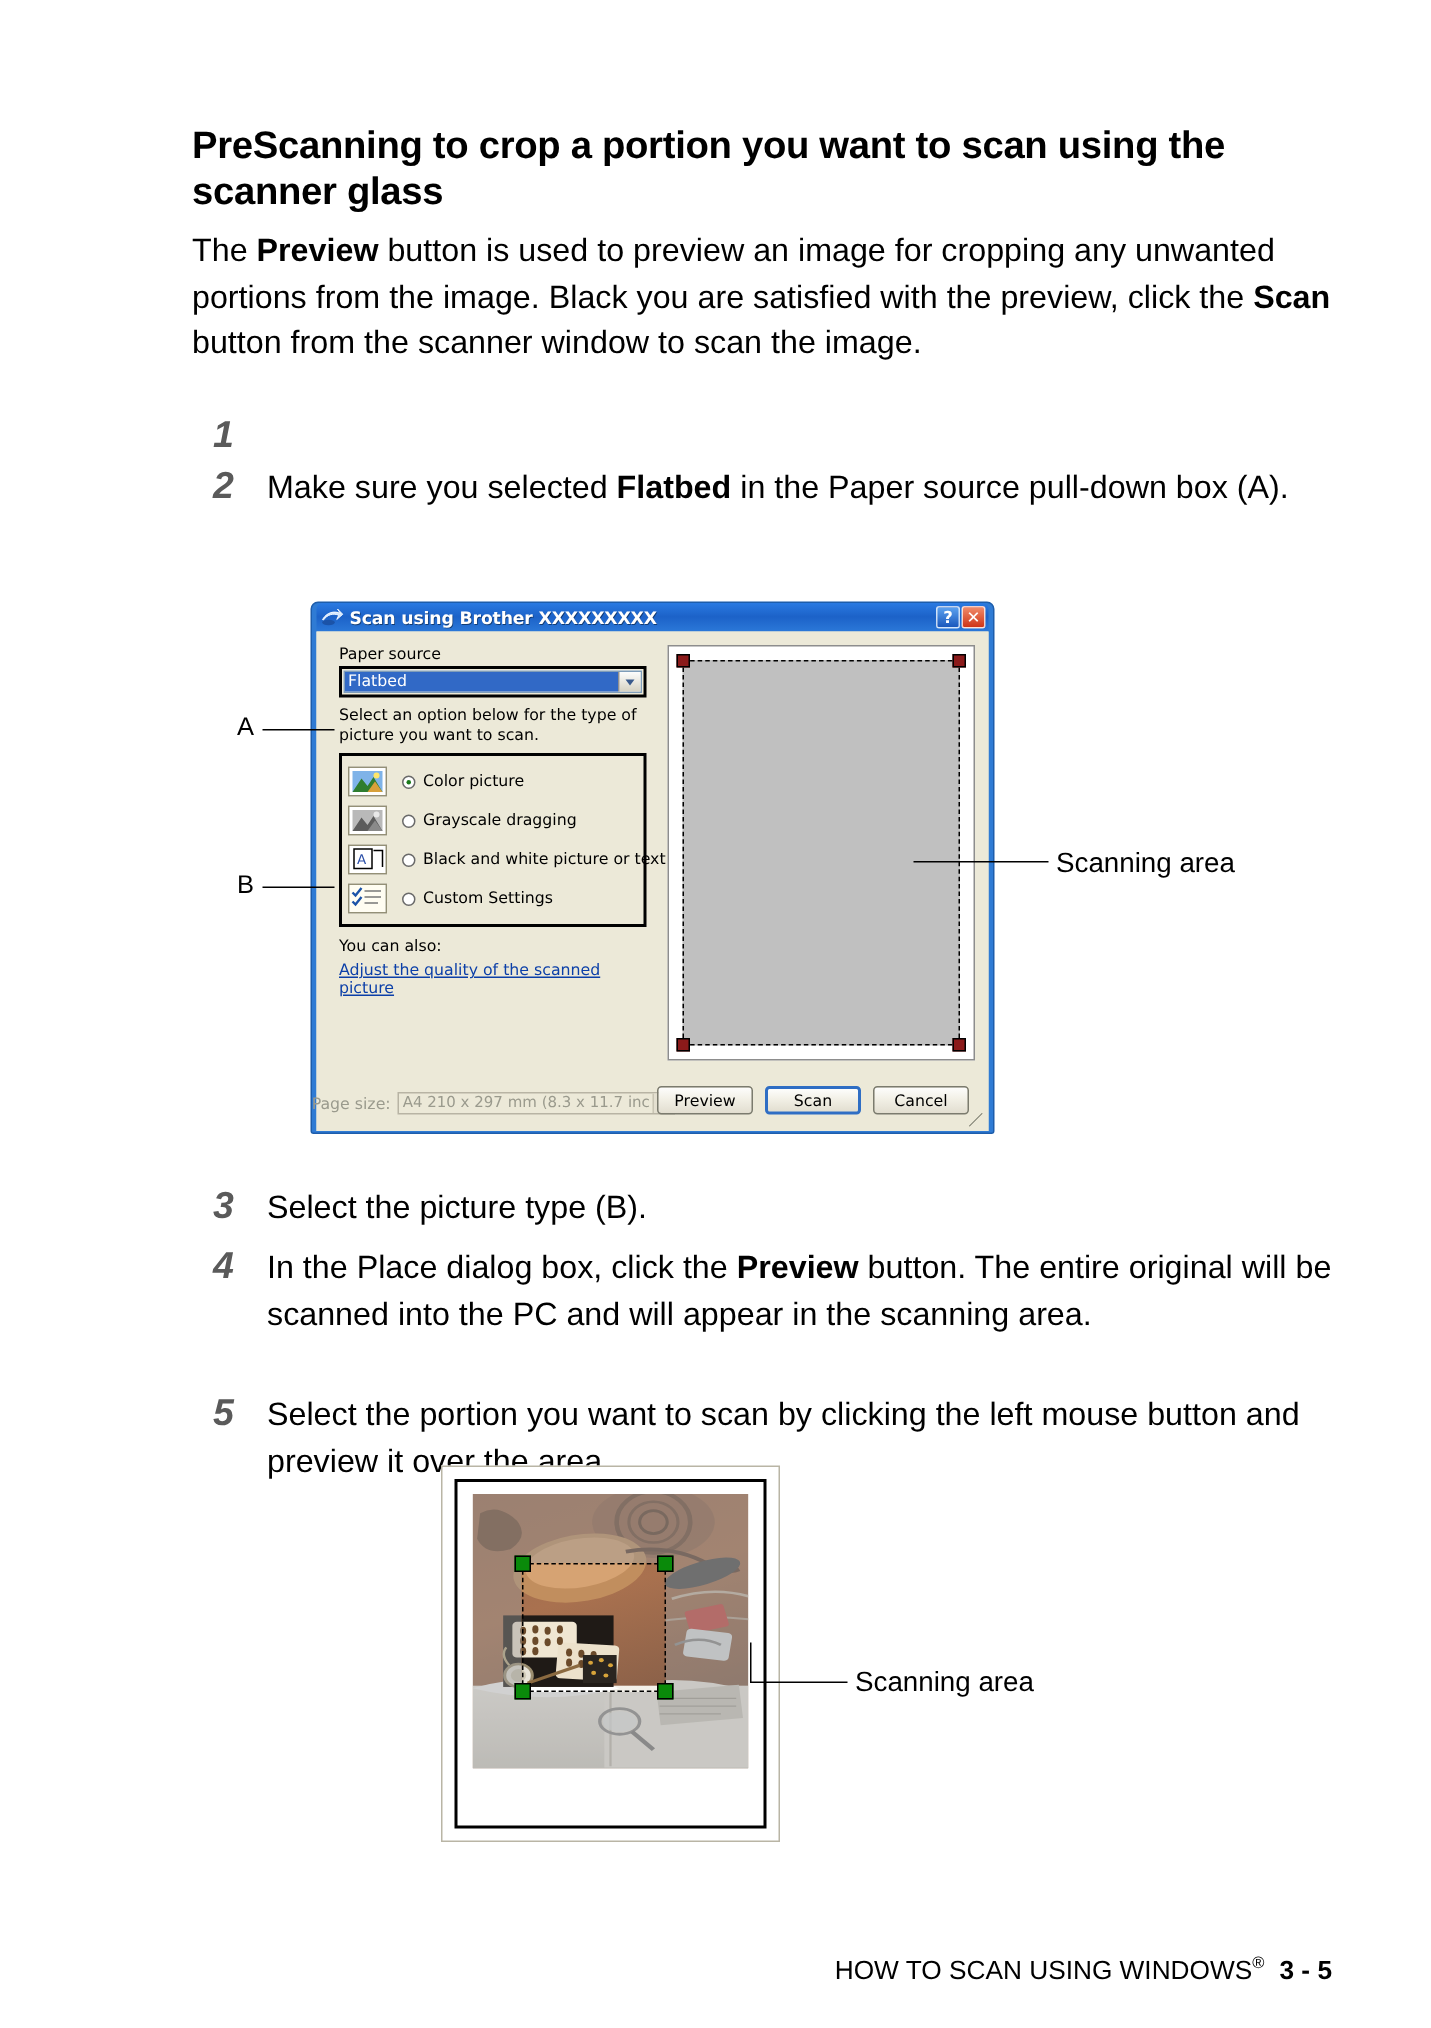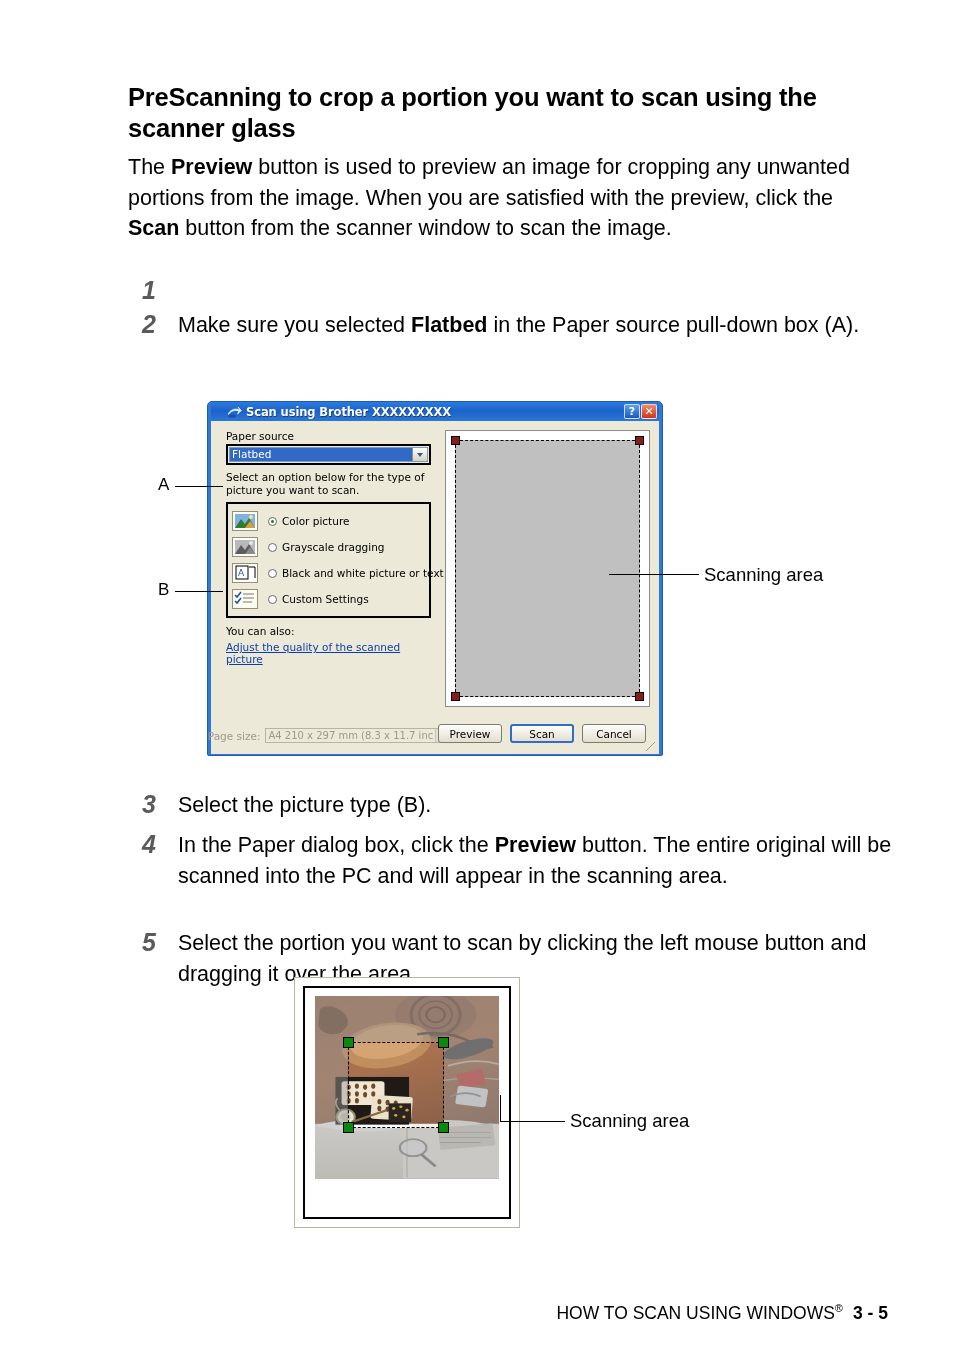--- a/index.html
+++ b/index.html
@@ -47,21 +47,21 @@
     background:#2f7bd4;
     border:1px solid #1d5dab;
     border-radius:5px 5px 2px 2px;
     box-sizing:border-box;
     padding:0 3px 3px 3px;
   }
   .titlebar{
     height:19px;display:flex;align-items:center;
     background:linear-gradient(180deg,#2a7ae2 0%,#1c62c8 48%,#2b78d8 100%);
     border-radius:4px 4px 0 0;
-    padding:0 2px 0 16px;box-sizing:border-box;
+    padding:0 2px 0 3px;box-sizing:border-box;
   }
   .titlebar .tb-icon{
     width:15px;height:13px;flex:0 0 15px;margin-right:4px;position:relative;
   }
   .titlebar .title-text{
     flex:1 1 auto;color:#ffffff;font-size:11.5px;font-weight:bold;
     font-family:"DejaVu Sans", sans-serif;
     white-space:nowrap;overflow:hidden;letter-spacing:-0.1px;
     text-shadow:0.5px 0.5px 0 rgba(0,0,0,.45);
   }
@@ -236,21 +236,21 @@
   .footer .pg{font-weight:bold;margin-left:10px;}
   .footer sup{font-size:11px;vertical-align:super;}
 </style>
 </head>
 <body>
 
 <div class="page">
 
   <h1 class="doc-title">PreScanning to crop a portion you want to scan using the scanner glass</h1>
 
-  <p class="intro"><span>The </span><b>Preview</b><span> button is used to preview an image for cropping any unwanted portions from the image. When you are satisfied with the preview, click the </span><b>Scan</b><span> button from the scanner window to scan the image.</span></p>
+  <p class="intro"><span>The </span><b>Preview</b><span> button is used to preview an image for cropping any unwanted portions from the image. Black you are satisfied with the preview, click the </span><b>Scan</b><span> button from the scanner window to scan the image.</span></p>
 
   <div class="step" id="step1">
     <div class="num">1</div>
   </div>
 
   <div class="step" id="step2">
     <div class="num">2</div>
     <div class="txt"><span>Make sure you selected </span><b>Flatbed</b><span> in the Paper source pull-down box (A).</span></div>
   </div>
 
@@ -383,26 +383,26 @@
   <span class="callout-line" style="left:609px;top:574px;width:90px;"></span>
   <span class="callout-text" style="left:704px;top:564px;">Scanning area</span>
 
   <div class="step" id="step3">
     <div class="num">3</div>
     <div class="txt">Select the picture type (B).</div>
   </div>
 
   <div class="step" id="step4">
     <div class="num">4</div>
-    <div class="txt"><span>In the Paper dialog box, click the </span><b>Preview</b><span> button. The entire original will be scanned into the PC and will appear in the scanning area.</span></div>
+    <div class="txt"><span>In the Place dialog box, click the </span><b>Preview</b><span> button. The entire original will be scanned into the PC and will appear in the scanning area.</span></div>
   </div>
 
   <div class="step" id="step5">
     <div class="num">5</div>
-    <div class="txt">Select the portion you want to scan by clicking the left mouse button and dragging it over the area.</div>
+    <div class="txt">Select the portion you want to scan by clicking the left mouse button and preview it over the area.</div>
   </div>
 
   <div class="photo-frame">
     <div class="photo-inner">
       <div class="photo-img">
         <svg width="100%" height="100%" viewBox="0 0 180 215" preserveAspectRatio="none">
           <defs>
             <linearGradient id="bgwood" x1="0" y1="0" x2="0.3" y2="1">
               <stop offset="0%" stop-color="#9c6a4e"></stop>
               <stop offset="45%" stop-color="#a9714f"></stop>

